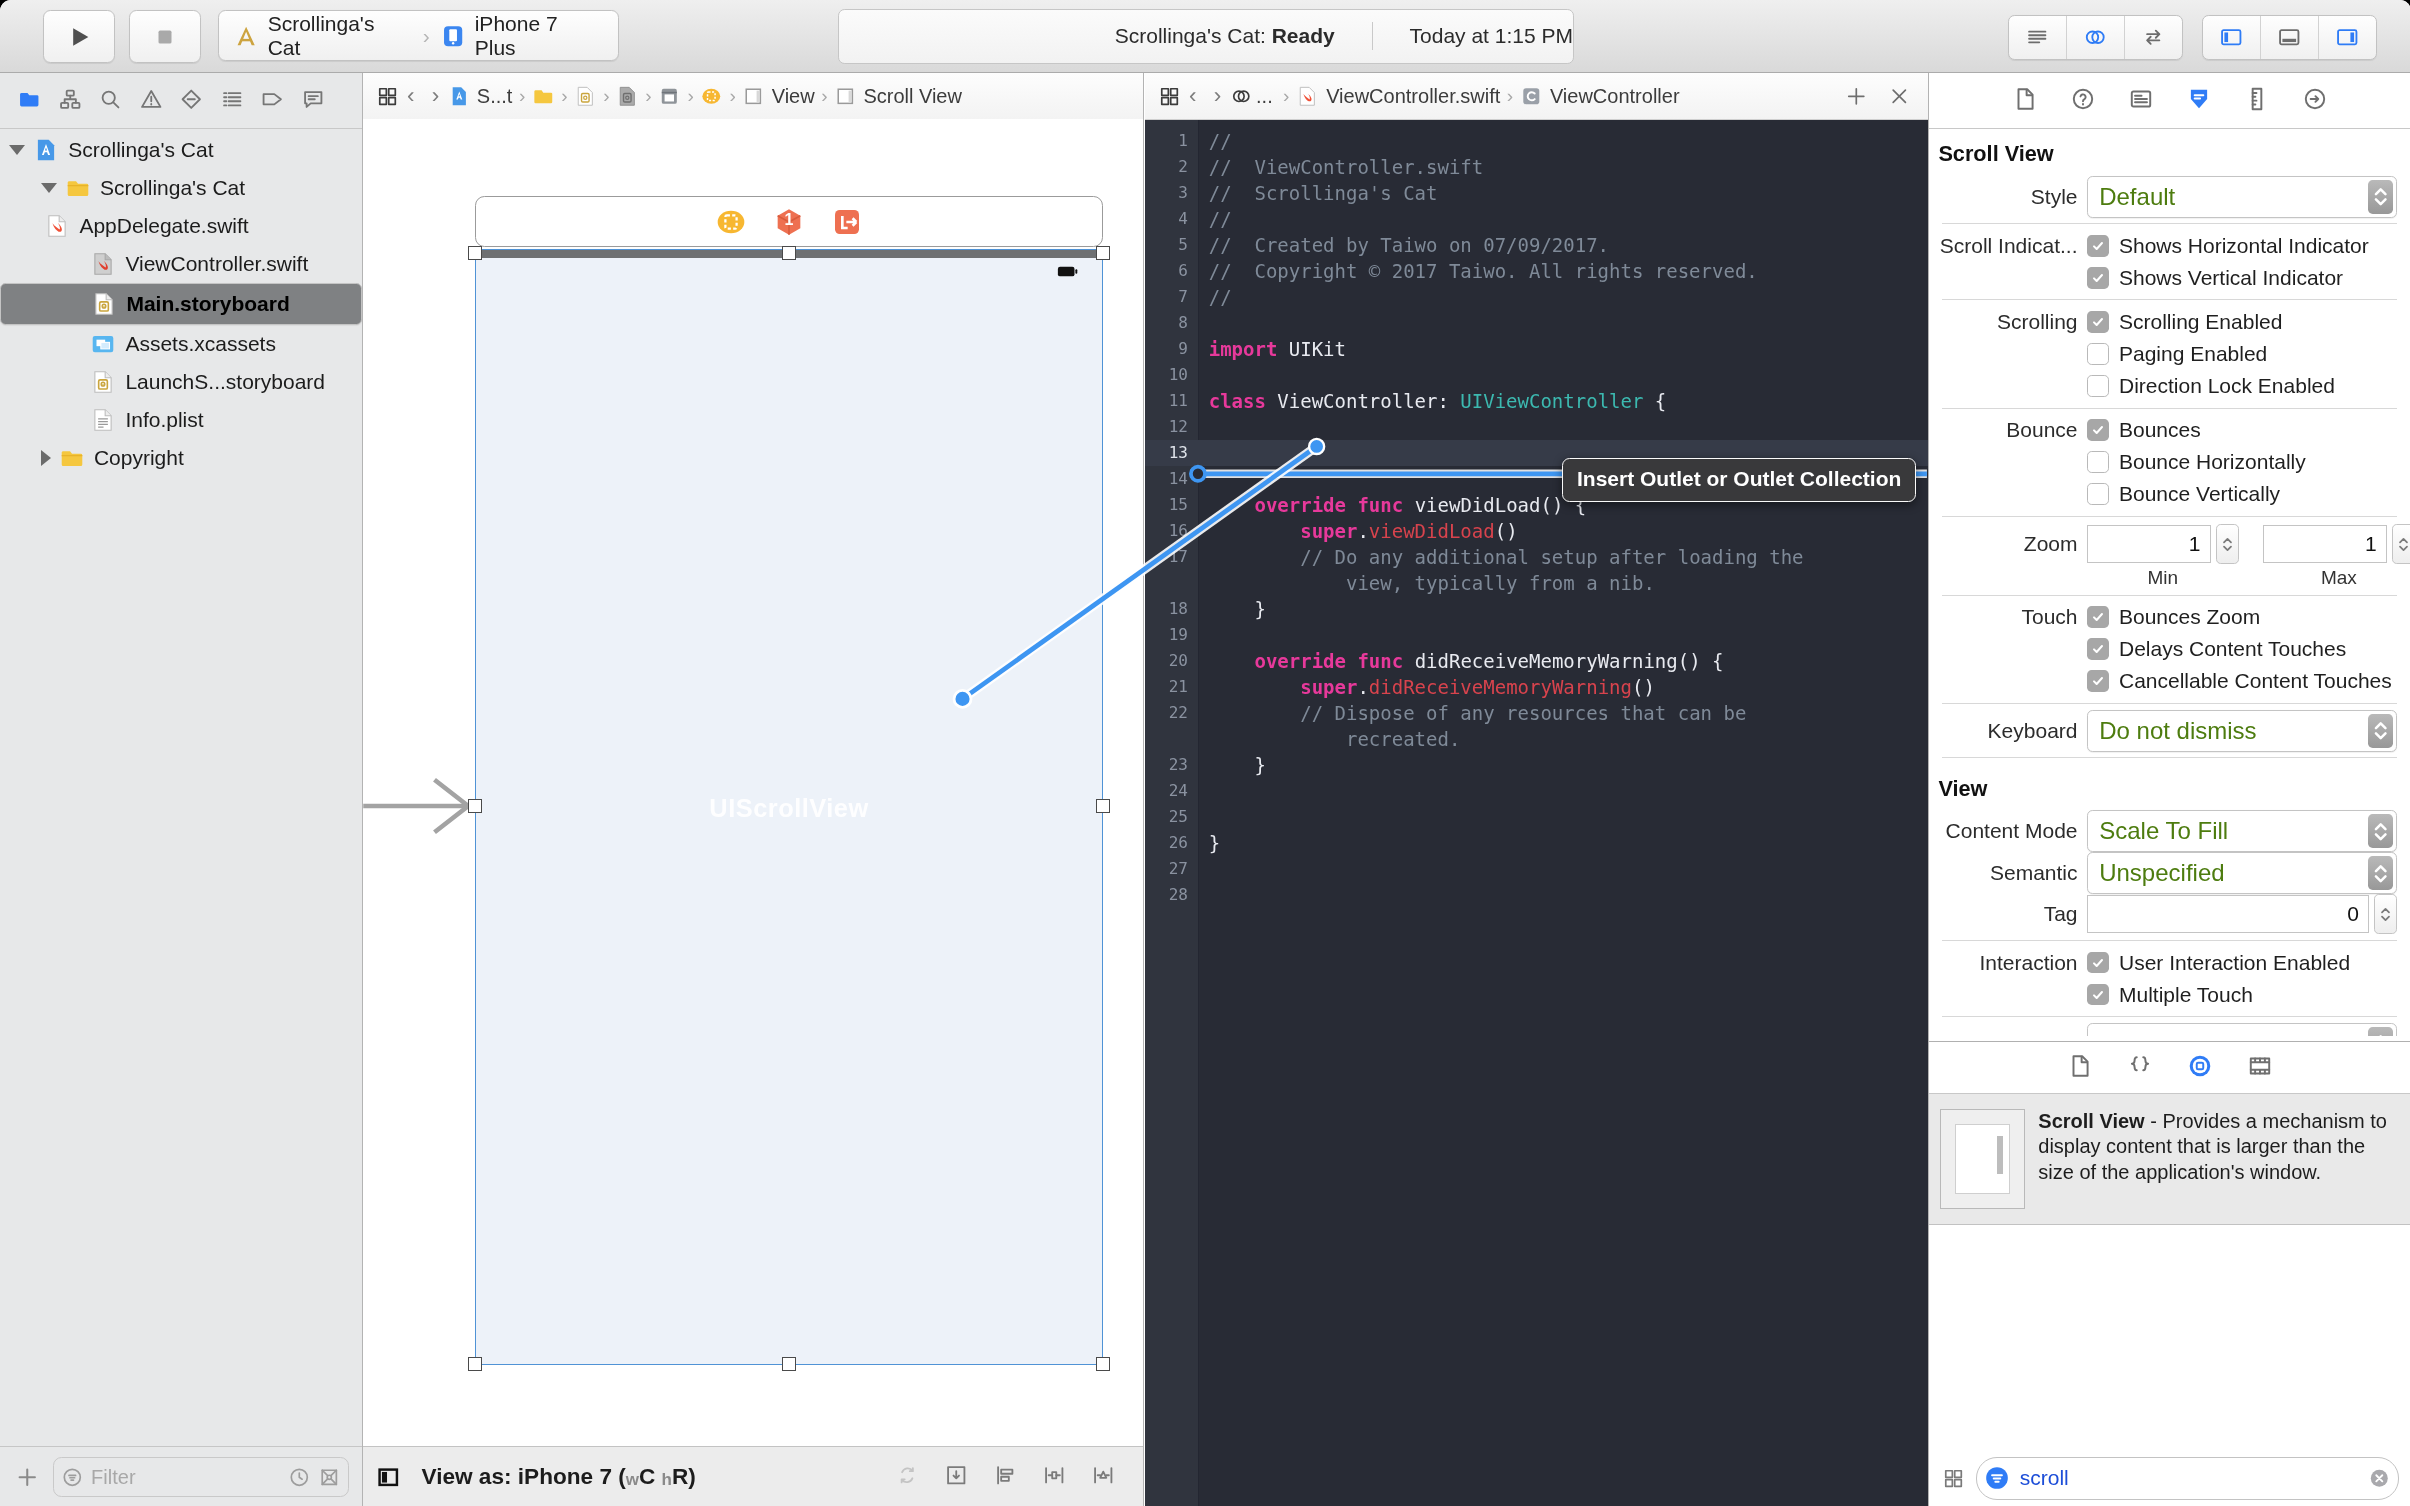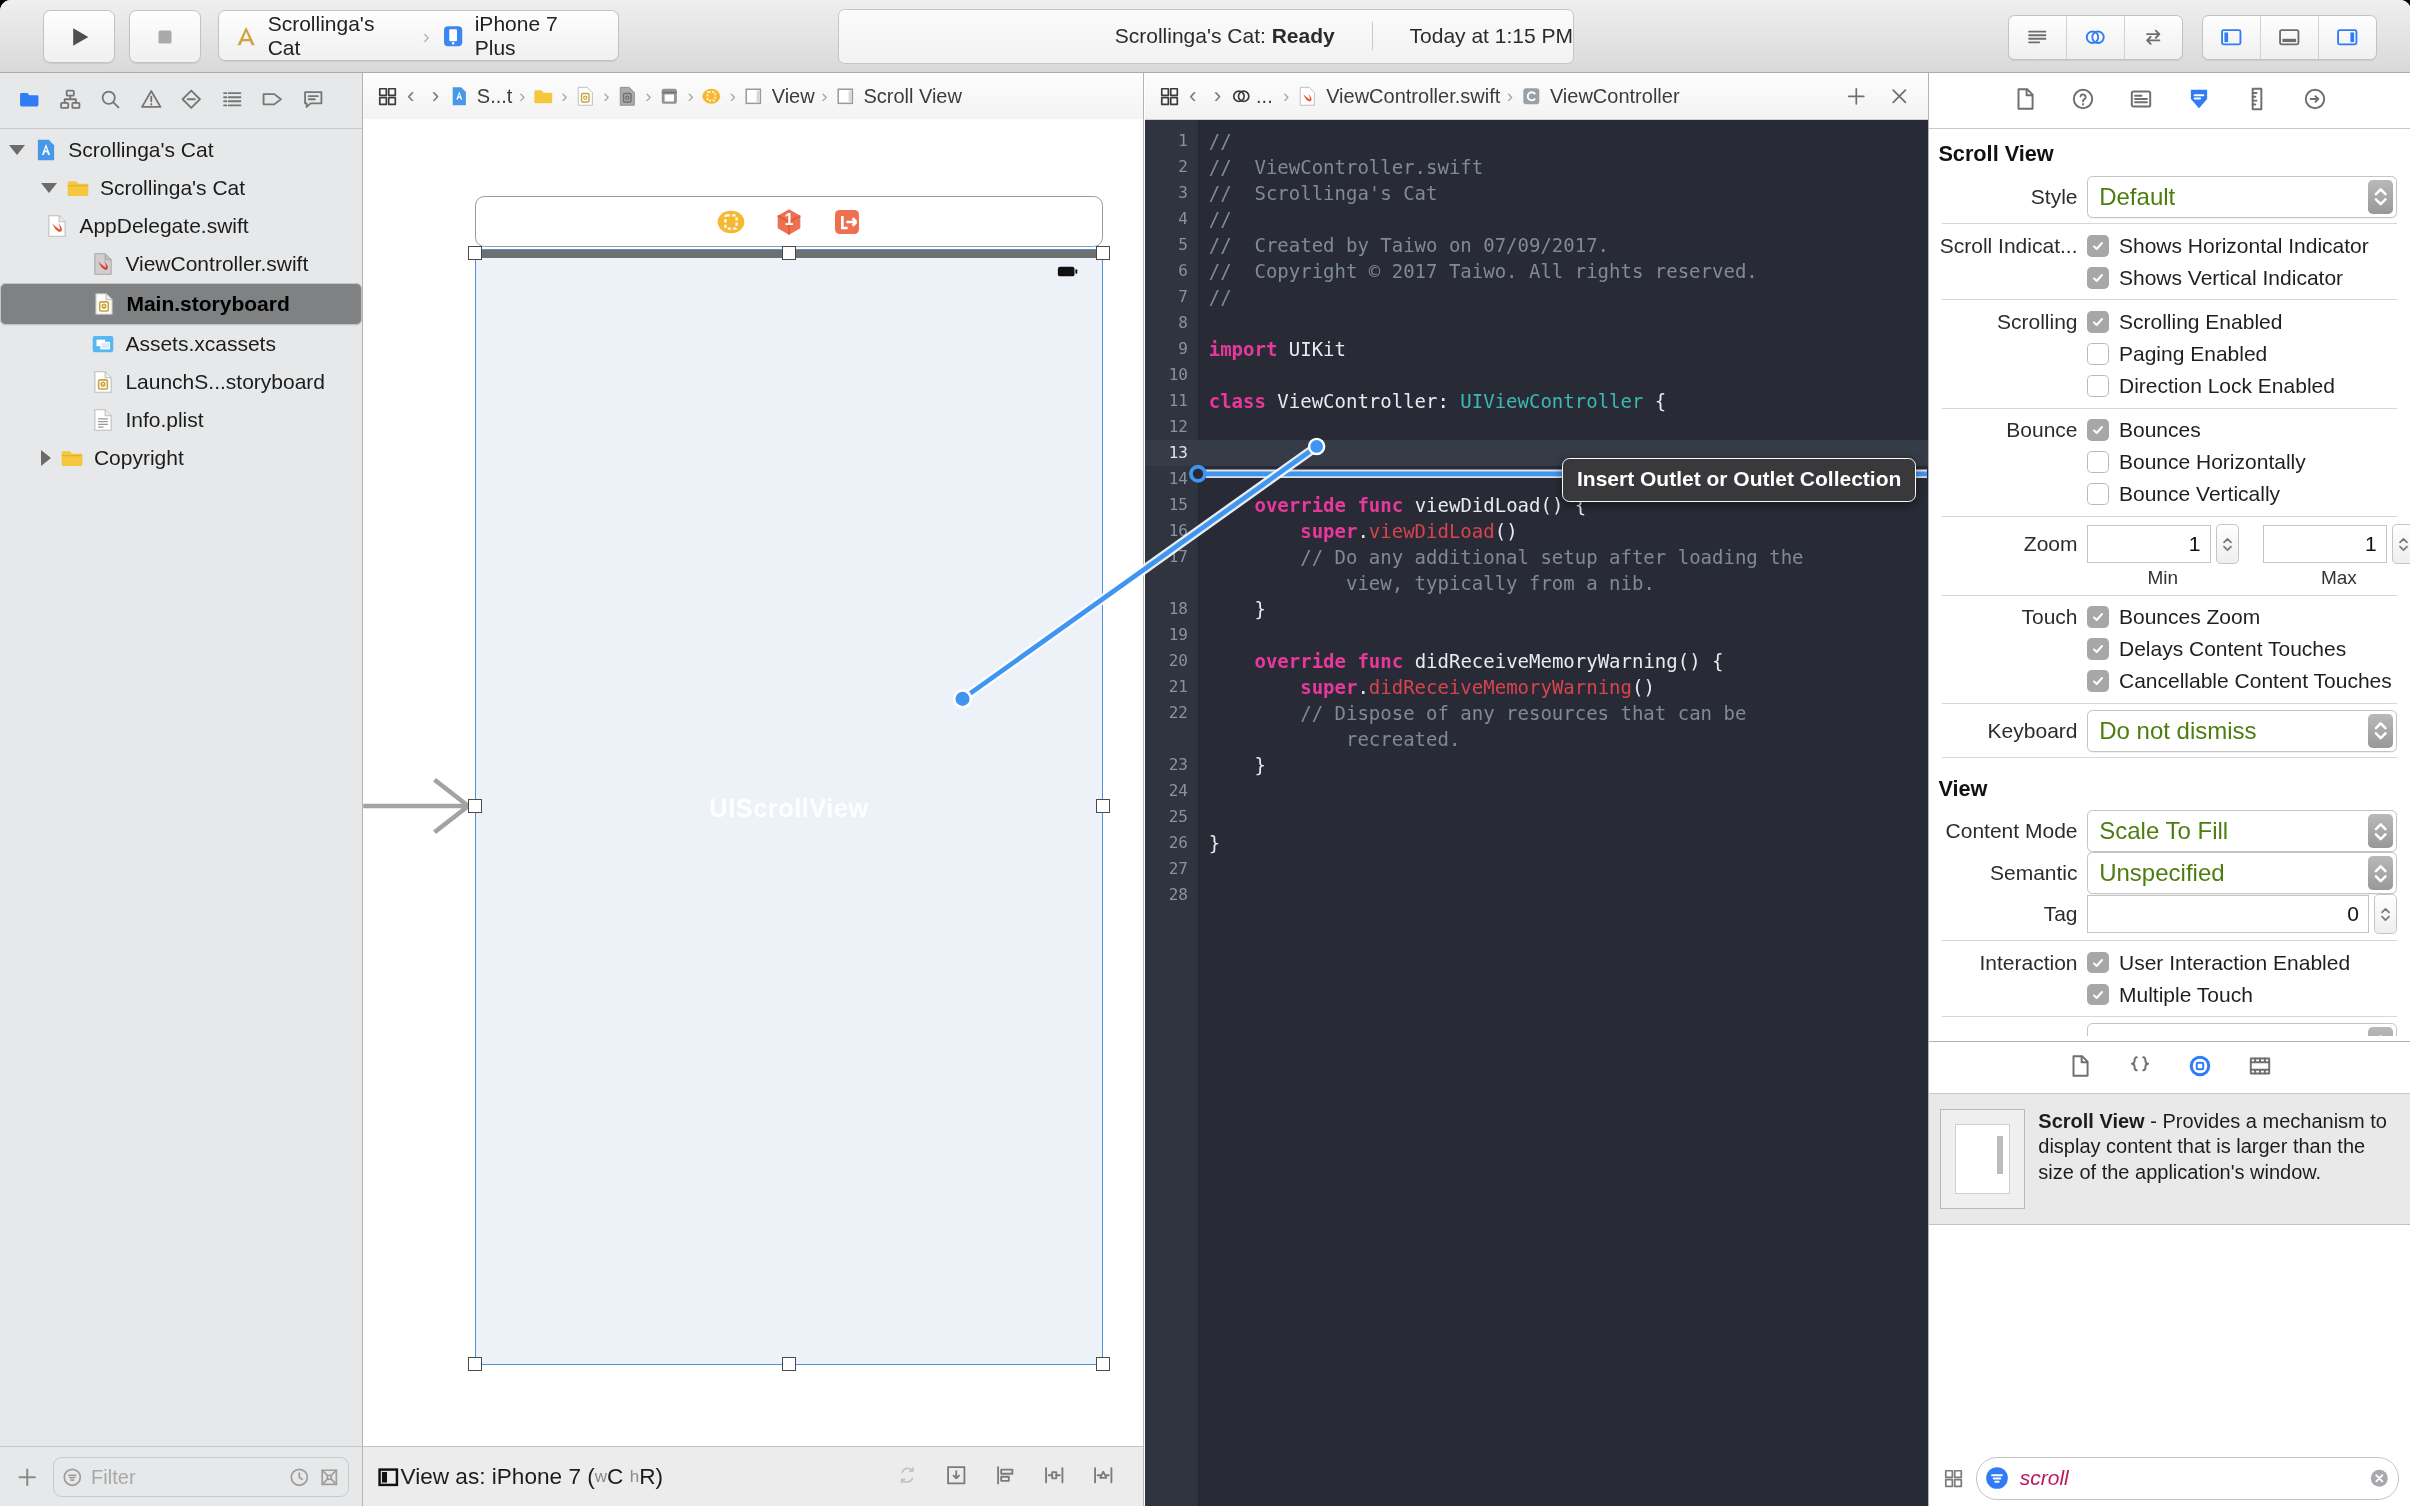--- a/index.html
+++ b/index.html
@@ -65,21 +65,21 @@
   #sv-topbar{position:absolute;left:0;right:0;top:0;height:7.5px;background:#6e7072;}
   .handle{position:absolute;width:14px;height:14px;background:#fff;border:1.9px solid #4a4a4a;box-sizing:border-box;z-index:3;}
   #watermark{position:absolute;left:0;right:0;top:544px;text-align:center;font-size:25.4px;font-weight:700;
     color:rgba(255,255,255,.92);letter-spacing:0.5px;}
   #battery{position:absolute;right:13px;top:11.3px;width:43px;height:21px;}
   #vc-arrow{position:absolute;left:0;top:657px;width:113px;height:60px;}
   .dock-fr{position:relative;}
   .fr1{position:absolute;left:0;top:5.6px;width:100%;text-align:center;font-size:16px;font-weight:700;color:#fff;}
   #ib-bottom{position:absolute;left:0;right:0;bottom:0;height:60px;background:#ececec;border-top:0.9px solid #c3c3c3;
     display:flex;align-items:center;}
-  #viewas{display:flex;align-items:center;font-size:22.6px;color:#1c1c1c;}
+  #viewas{display:flex;align-items:flex-end;margin-left:21px;font-size:22.6px;color:#1c1c1c;font-weight:bold;}
   #viewas .small{font-size:17px;color:#8a8a8a;}
   #al-icons{margin-left:auto;margin-right:28px;display:flex;gap:24.5px;color:#7b7b7b;}
   .al.disabled{opacity:.35;}
 
   
   #code-pane{position:absolute;left:1145px;top:73px;width:783px;bottom:0;background:#282b35;}
   #code-jumpbar{z-index:2;}
   #editor{position:absolute;left:0;right:0;top:46px;bottom:0;overflow:hidden;}
   #editor:before{content:"";position:absolute;left:0;top:0;bottom:0;width:53px;background:#30343e;border-right:0.9px solid #232631;}
   #code-lines{position:relative;padding-top:9.4px;font-family:"DejaVu Sans Mono",monospace;font-size:19px;}
@@ -126,21 +126,21 @@
   #lib-tabs .tab.active{color:#2f7cf6;}
   #lib-entry{background:#e9e9e9;border-bottom:0.9px solid #c2c2c2;display:flex;padding:15px 11.3px;gap:13px;}
   #lib-thumb{width:83px;height:98px;background:#efefef;border:0.9px solid #b9b9b9;flex:none;display:flex;align-items:center;justify-content:center;}
   #lib-thumb .inner{width:53px;height:68px;background:#fff;border:0.9px solid #cfcfcf;position:relative;}
   #lib-thumb .inner:after{content:"";position:absolute;right:6.6px;top:11.3px;width:5.6px;height:38px;background:#bdbdbd;}
   #lib-text{font-size:20px;color:#1d1d1d;line-height:25.4px;}
   #lib-filter{position:absolute;left:0;right:0;bottom:0;height:58px;display:flex;align-items:center;background:#fff;}
   #lib-grid{margin:0 11.3px 0 13px;color:#7a7a7a;}
   #lib-search{flex:1;height:41px;margin-right:11.3px;border:0.9px solid #c3c3c3;border-radius:21px;background:#fff;
     display:flex;align-items:center;padding:0 7.5px;gap:9.4px;}
-  #lib-search .val{flex:1;font-size:21px;color:#be185d;font-style:italic;}
+  #lib-search .val{flex:1;font-size:21px;color:#1d4ed8;}
 
   
   #overlay{position:absolute;left:0;top:0;width:2411px;height:1507px;pointer-events:none;z-index:40;}
   #tooltip{position:absolute;left:1562px;top:458px;height:44px;line-height:40px;padding:0 14px;z-index:45;
     background:#39393b;border:1.9px solid #fafafa;border-radius:7.5px;box-shadow:0 2.8px 9.4px rgba(0,0,0,.45);
     color:#fff;font-size:21px;font-weight:700;white-space:nowrap;box-sizing:border-box;}
 </style>
 </head>
 <body>
 

